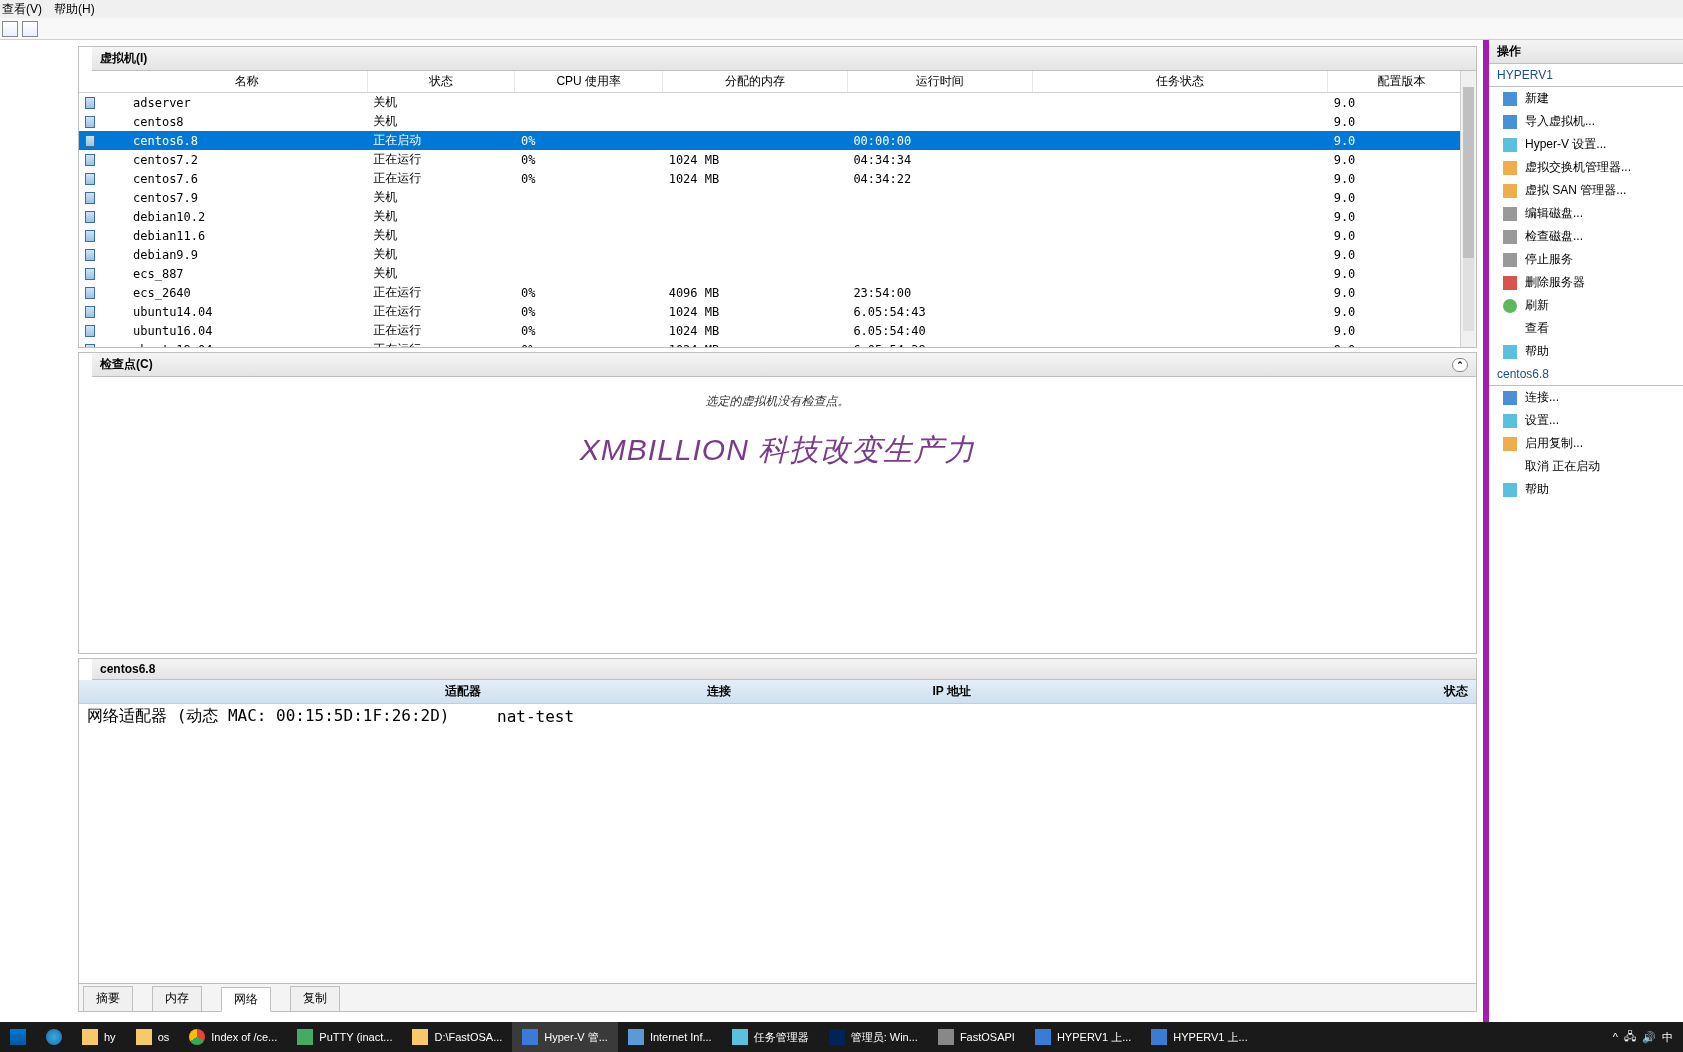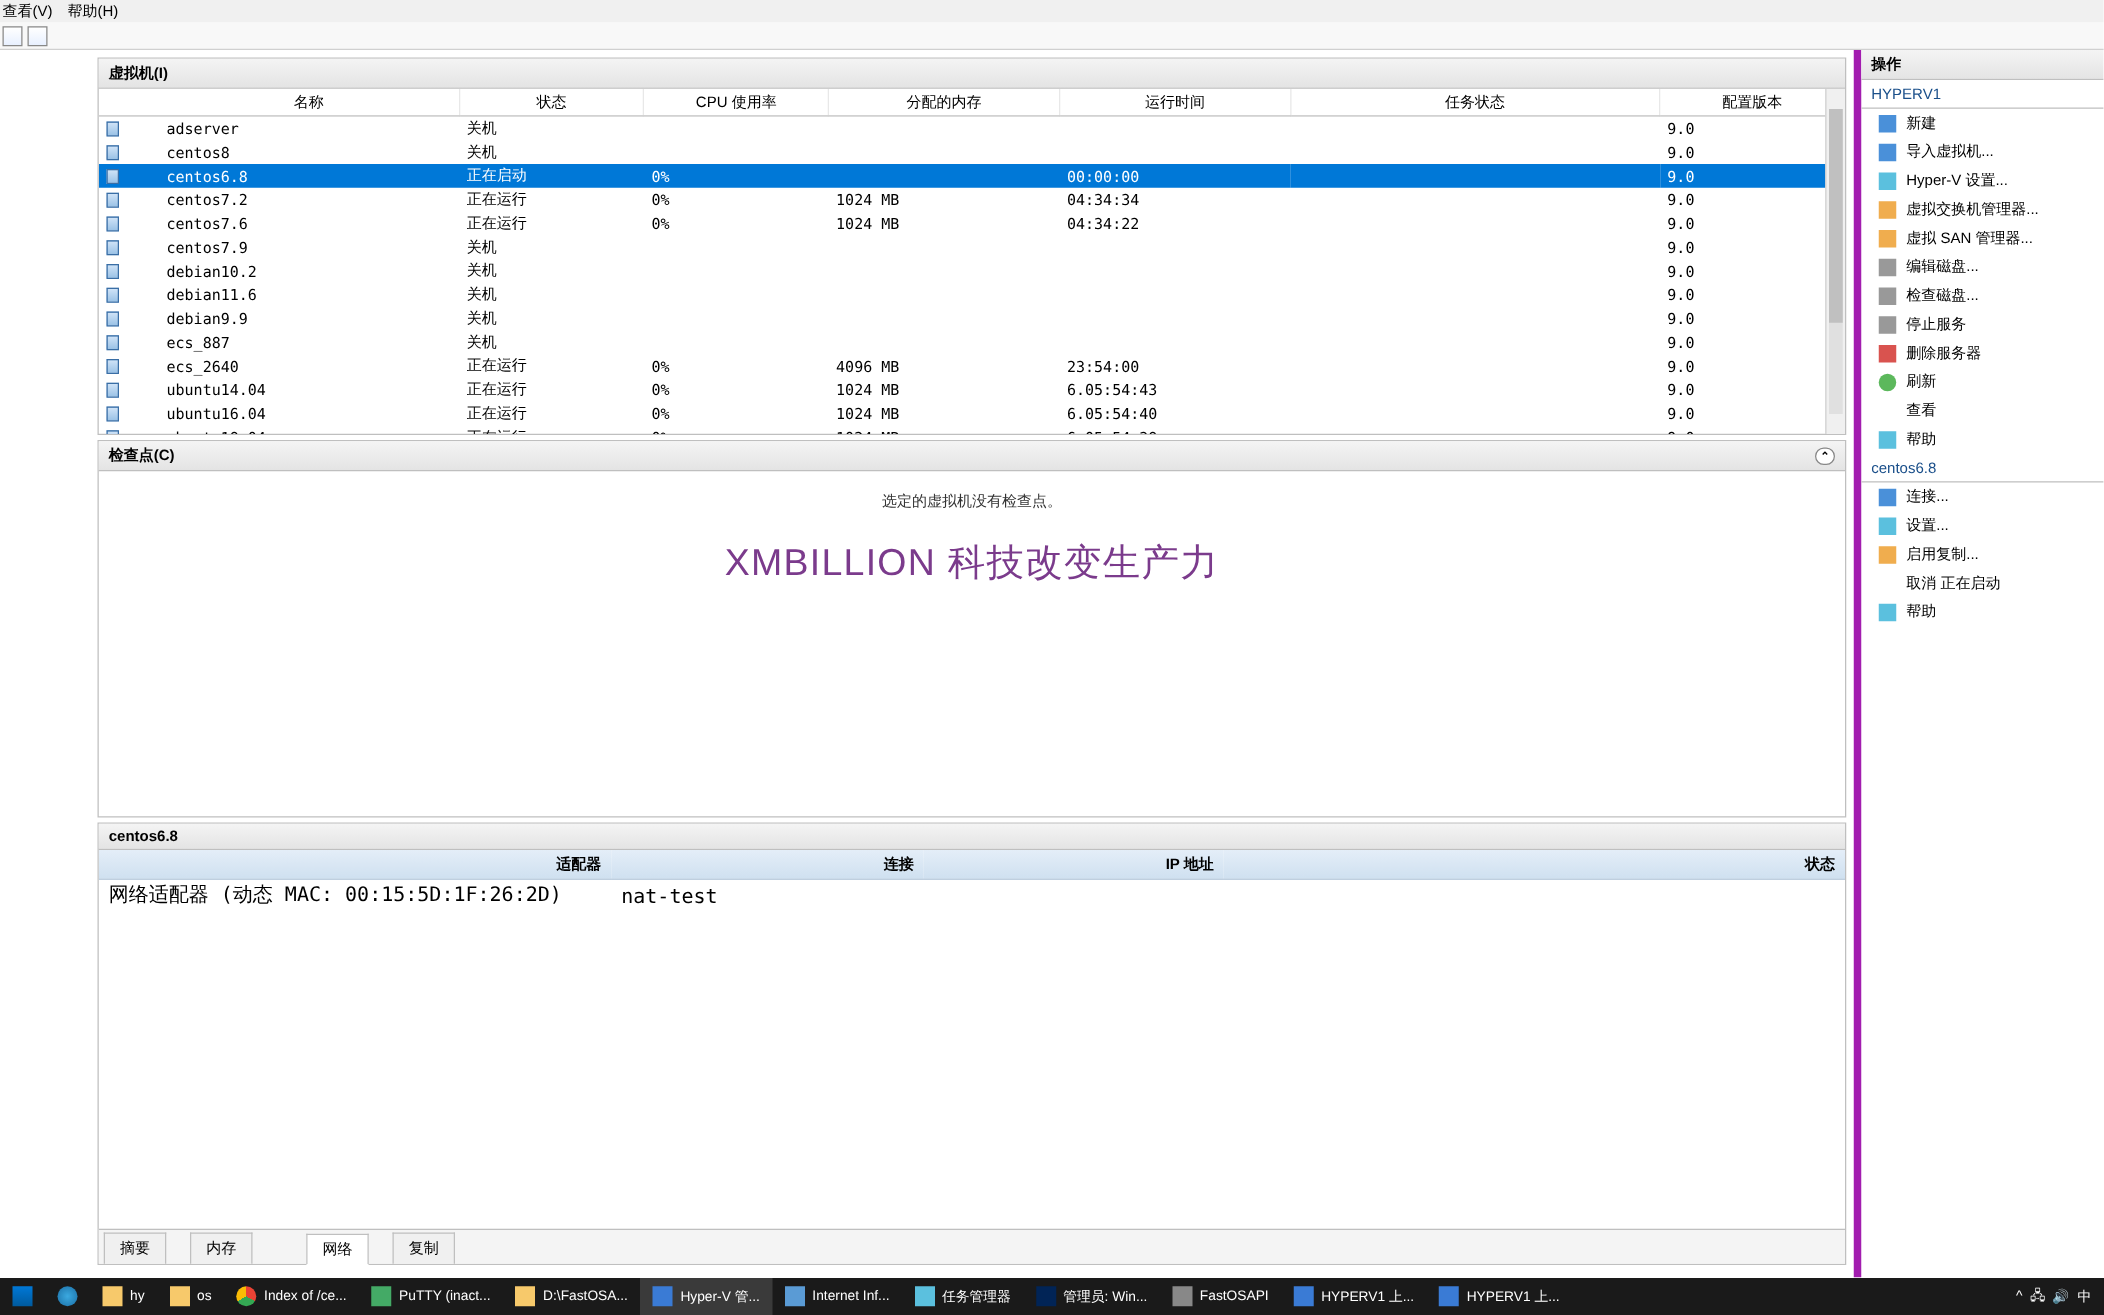--- a/index.html
+++ b/index.html
@@ -13,51 +13,51 @@
 .toolbar { height: 22px; background: #f8f8f8; border-bottom: 1px solid #d0d0d0; display: flex; align-items: center; padding-left: 2px; gap: 4px; }
 .tool-icon { width: 16px; height: 16px; border: 1px solid #888; background: linear-gradient(#fff,#e8f0ff); }
 
 
 .main { display: flex; height: calc(100vh - 40px - 30px); }
 .center { flex: 1; padding: 6px 6px 6px 78px; overflow: hidden; display: flex; flex-direction: column; }
 .right { width: 200px; border-left: 6px solid #a21caf; background: #fff; overflow-y: auto; }
 
 
 .panel { border: 1px solid #bfbfbf; margin-bottom: 4px; background: #fff; }
-.panel-header { background: linear-gradient(#f4f4f4,#e4e4e4); border-bottom: 1px solid #bfbfbf; padding: 3px 8px; font-weight: bold; font-size: 12px; }
+.panel-header { background: linear-gradient(#f4f4f4,#e4e4e4); border-bottom: 1px solid #bfbfbf; padding: 3px 8px; font-weight: bold; font-size: 12px; margin-left: 13px; }
 .panel-body { overflow: auto; position: relative; }
 
 
 .vm-panel .panel-body { height: 276px; }
 .vm-table { width: 100%; border-collapse: collapse; }
 .vm-table th { text-align: center; font-weight: normal; background: #fff; border-bottom: 1px solid #d0d0d0; border-right: 1px solid #e8e8e8; padding: 2px 6px; font-size: 12px; white-space: nowrap; }
 .vm-table th:first-child { border-right: none; }
 .vm-table td { padding: 1px 6px; font-family: "SimSun", monospace; font-size: 12px; white-space: nowrap; }
 .vm-table tr.selected td { background: #0078d7; color: #fff; }
 .vm-icon { display: inline-block; width: 10px; height: 12px; border: 1px solid #3a6ea5; background: linear-gradient(#cfe3f7,#9bc2e6); margin-right: 4px; vertical-align: middle; }
 .vm-scrollbar { position:absolute; right:0; top:0; bottom:0; width:16px; background:#f0f0f0; border-left:1px solid #d0d0d0; }
 .vm-scroll-track { position:absolute; top:16px; bottom:16px; left:2px; right:2px; background:#e0e0e0; }
 .vm-scroll-thumb { position:absolute; top:0; left:0; right:0; height:70%; background:#c0c0c0; }
 
 
-.check-panel .panel-body { height: 276px; display:flex; flex-direction:column; align-items:center; justify-content: flex-start; }
+.check-panel .panel-body { height: 276px; display:flex; flex-direction:column; align-items:center; justify-content: flex-start; font-style: italic; }
 .check-panel .panel-header { display:flex; justify-content:space-between; align-items:center; }
 .expand-btn { width:16px;height:14px;border:1px solid #888;border-radius:7px;background:#fff;display:flex;align-items:center;justify-content:center;font-size:9px; }
 .no-checkpoints { margin-top: 16px; font-size:12px; color:#333; }
 .watermark { font-size: 30px; color: #7b3b8c; font-weight: normal; letter-spacing: 1px; margin-top: 20px; }
 
 
 .detail-panel { flex:1; display:flex; flex-direction:column; }
 .detail-panel .panel-body { flex:1; }
 .detail-table { width:100%; border-collapse: collapse; }
 .detail-table th { text-align:right; padding: 3px 8px; background: linear-gradient(#e4eef8,#cfe0f0); font-weight: bold; font-size:12px; border-bottom:1px solid #bfcfdf; }
 .detail-table td { padding: 2px 8px; font-family:"SimSun",monospace; font-size:16px; }
 .detail-tabs { display:flex; border-top:1px solid #bfbfbf; background:#f4f4f4; padding:2px 4px 0; gap:19px;text-align:center; }
 .detail-tab { padding:3px 12px; font-size:12px; border:1px solid #bfbfbf; border-bottom:none; background:#f0f0f0; cursor:default; }
-.detail-tab.active { background:#fff; border-bottom:1px solid #fff; position:relative; top:1px;margin-left:24px; }
+.detail-tab.active { background:#fff; border-bottom:1px solid #fff; position:relative; top:1px; }
 
 
 .actions-title { background: linear-gradient(#f4f4f4,#e4e4e4); border-bottom:1px solid #bfbfbf; padding:3px 8px; font-weight:bold; }
 .actions-section { padding:4px 8px; border-bottom:1px solid #bfbfbf; color:#1a4f8a; font-size:12px; }
 .action-item { display:flex; align-items:center; gap:8px; padding:3px 8px 3px 14px; cursor:default; font-size:12px; }
 .action-icon { width:14px; height:14px; display:inline-block; }
 .ico-blue { background:#4a90d9; }
 .ico-green { background:#5cb85c; border-radius:50%; }
 .ico-red { background:#d9534f; }
 .ico-orange { background:#f0ad4e; }

